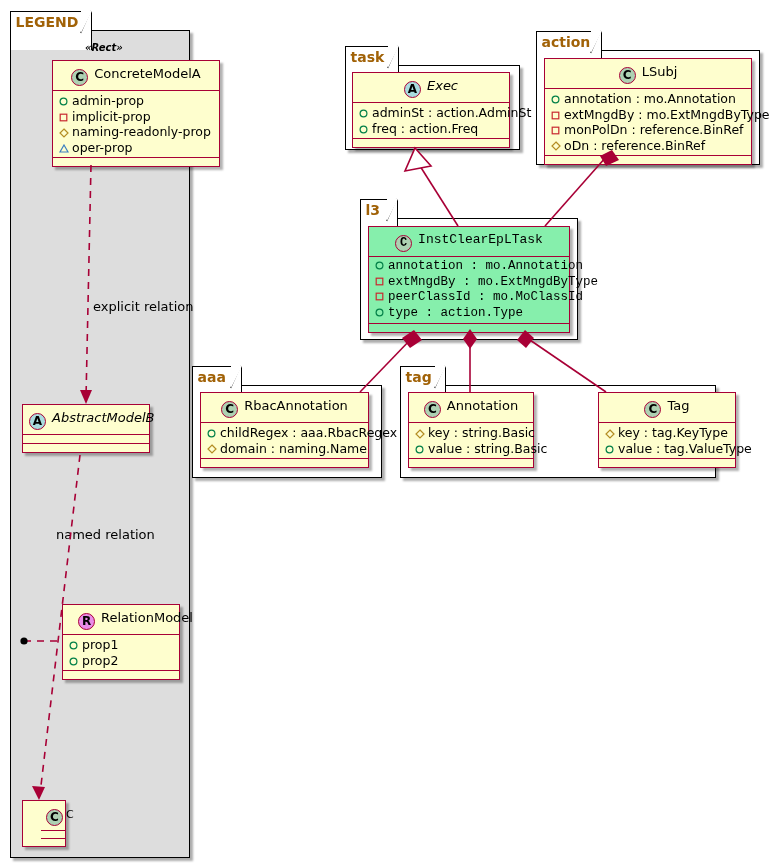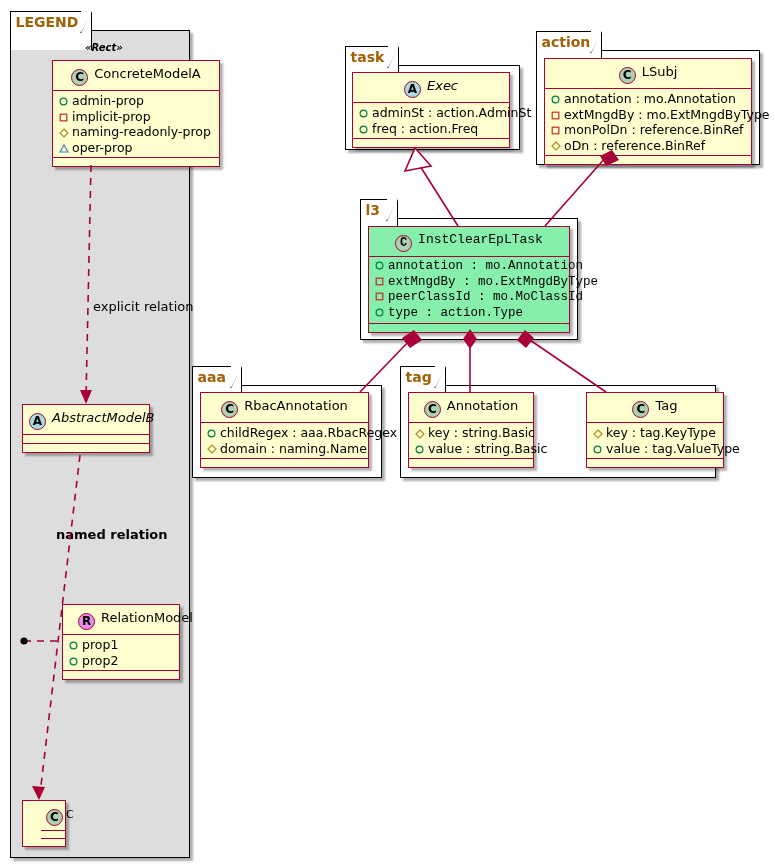--- a/index.html
+++ b/index.html
@@ -212,21 +212,21 @@
 
   <div class="uml-class" style="left:22px; top:800px; width:44px;padding-left:18px;">
     <div class="cls-header" style="text-align:left; padding:4px 4px 4px 5px; min-height:24px;">
       <span class="stereo-circle" style="margin-right:3px;">C</span><span style="font-size:11px;">C</span>
     </div>
     <div class="cls-body" style="height:8px;"></div>
     <div class="cls-footer" style="height:7px;"></div>
   </div>
 
   <div class="edge-label" style="left:93px; top:265px;margin-top:34px;">explicit relation</div>
-  <div class="edge-label" style="left:56px; top:527px;font-weight:bold;">named relation</div>
+  <div class="edge-label" style="left:56px; top:527px;">named relation</div>
 
   <div class="package" style="left:345px; top:65px; width:175px; height:85px;">
     <div class="pkg-tab" style="width:54px;">
       <span>task</span>
       <span class="slash"></span>
     </div>
   </div>
 
   <div class="uml-class" style="left:352px; top:72px; width:158px;">
     <div class="cls-header italic">
@@ -364,21 +364,21 @@
       </div>
       <div class="attr">
         <span class="vis"><svg width="9" height="9" viewBox="0 0 9 9">
               <circle cx="4.5" cy="4.5" r="3.4" fill="none" stroke="#038048" stroke-width="1.2"></circle>
             </svg></span><span>value : string.Basic</span>
       </div>
     </div>
     <div class="cls-footer"></div>
   </div>
 
-  <div class="uml-class" style="left:586px; top:392px; width:138px;">
+  <div class="uml-class" style="left:598px; top:392px; width:138px;">
     <div class="cls-header">
       <span class="stereo-circle">C</span><span>Tag</span>
     </div>
     <div class="cls-body">
       <div class="attr">
         <span class="vis"><svg width="10" height="10" viewBox="0 0 10 10">
               <polygon points="5,1 9,5 5,9 1,5" fill="none" stroke="#B38D22" stroke-width="1.2"></polygon>
             </svg></span><span>key : tag.KeyType</span>
       </div>
       <div class="attr">

